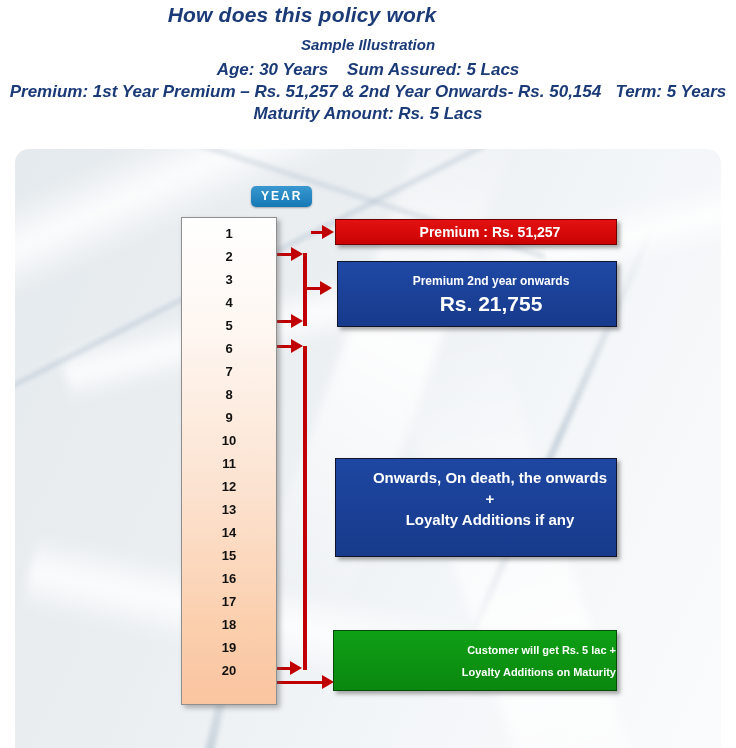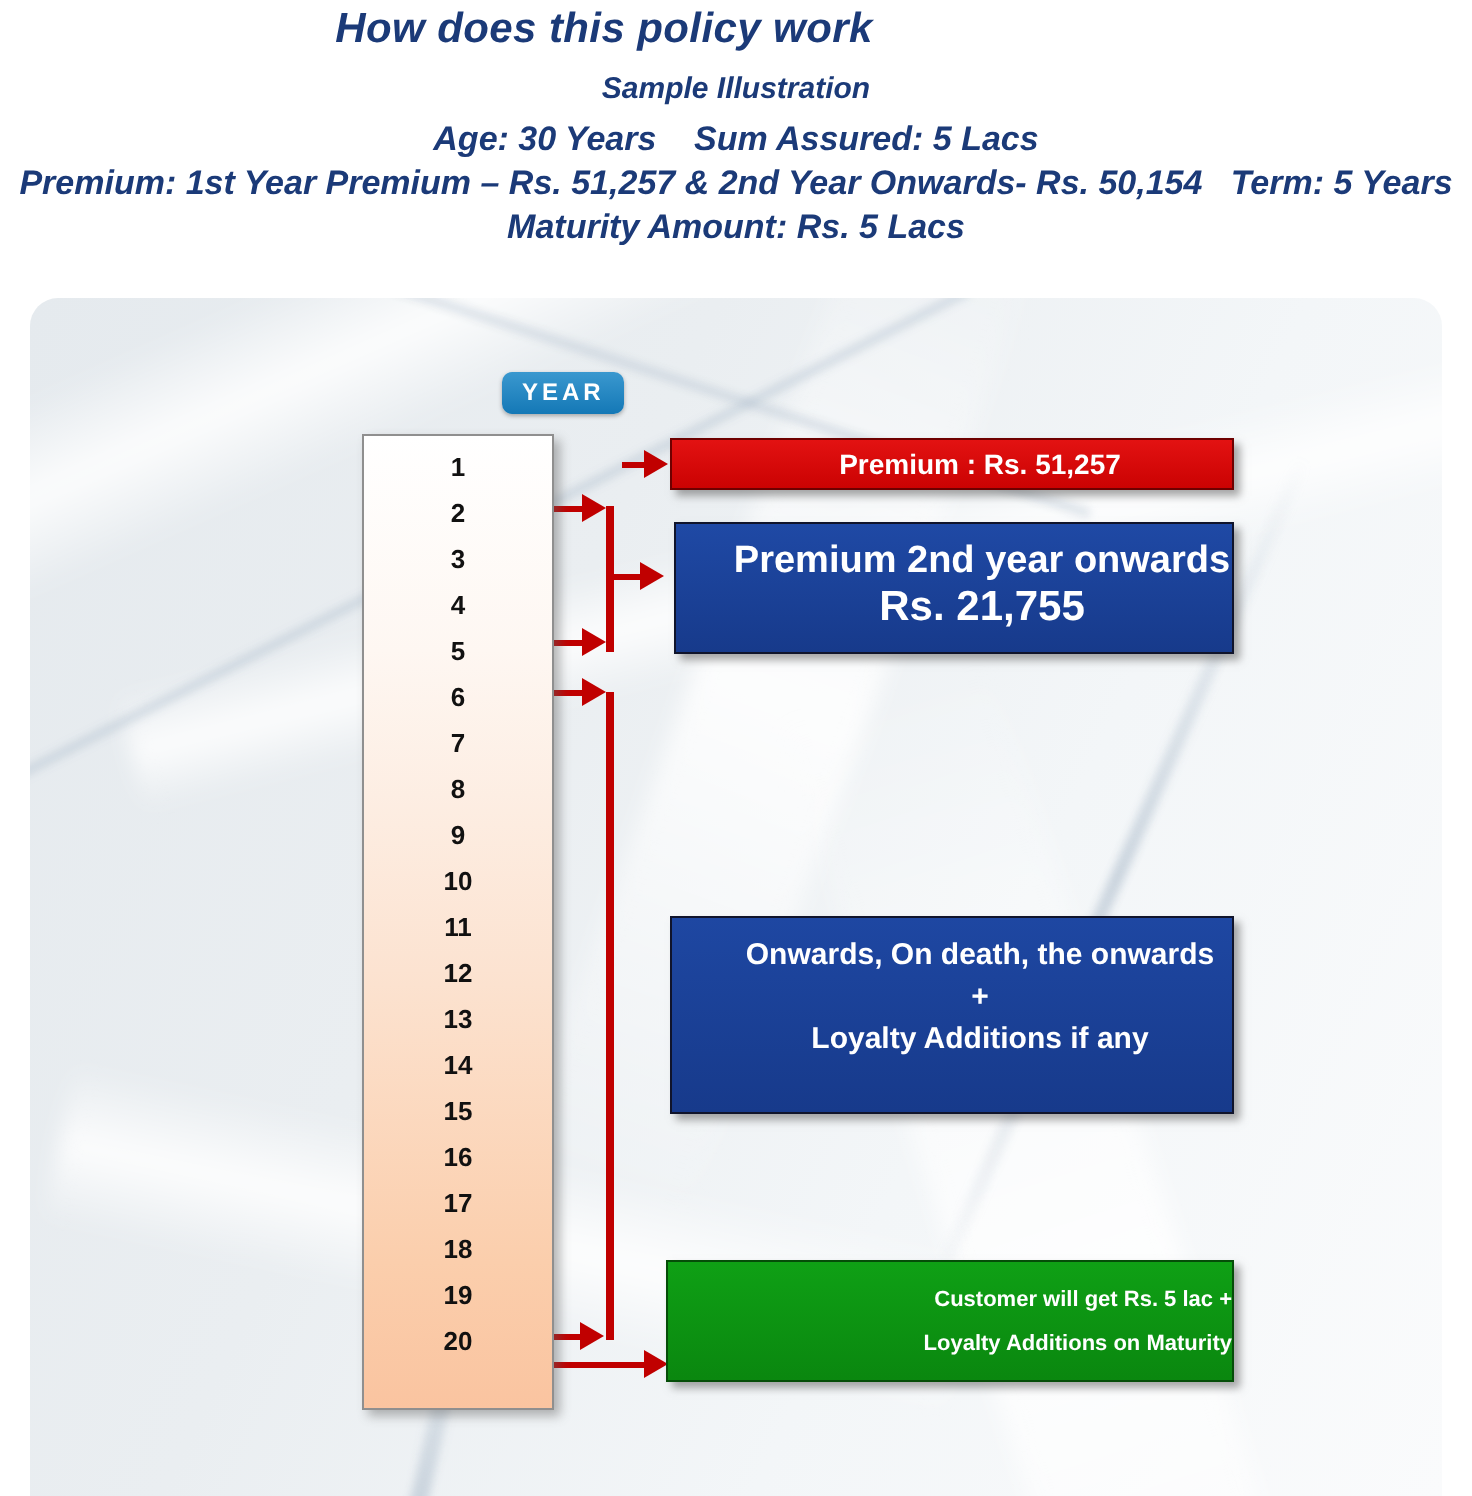--- a/index.html
+++ b/index.html
@@ -54,21 +54,21 @@
   .year-cell{height:23px;line-height:23px;text-align:center;
     font-size:13px;font-weight:bold;color:#111;}
 
   
   .mbox{position:absolute;z-index:4;color:#fff;font-weight:bold;text-align:center;
         box-sizing:border-box;box-shadow:3px 3px 4px rgba(95,95,95,.55);padding-left:28px;}
   .box-red{left:320px;top:70px;width:282px;height:26px;line-height:24px;font-size:14px;
         background:linear-gradient(#e31212,#cb0202);border:1px solid #6e0000;}
   .box-blue1{left:322px;top:112px;width:280px;height:66px;
         background:linear-gradient(#1f49a5,#173a8b);border:1px solid #10142b;padding-top:9px;}
-  .box-blue1 .l1{font-size:19px;line-height:20px;}
+  .box-blue1 .l1{font-size:12px;line-height:20px;}
   .box-blue1 .l2{font-size:21px;line-height:26px;}
   .box-blue2{left:320px;top:309px;width:282px;height:99px;
         background:linear-gradient(#1e47a2,#173a8b);border:1px solid #10142b;padding-top:8px;}
   .box-blue2 .ln{font-size:15px;line-height:21px;}
   .box-green{left:318px;top:481px;width:284px;height:61px;
         background:linear-gradient(#0fa015,#0a870f);border:1px solid #054d08;padding-top:8px;}
   .box-green .ln{font-size:11px;line-height:22px;text-align:right;}
 
   
   .hline{position:absolute;height:3px;background:#c00000;z-index:3;}

